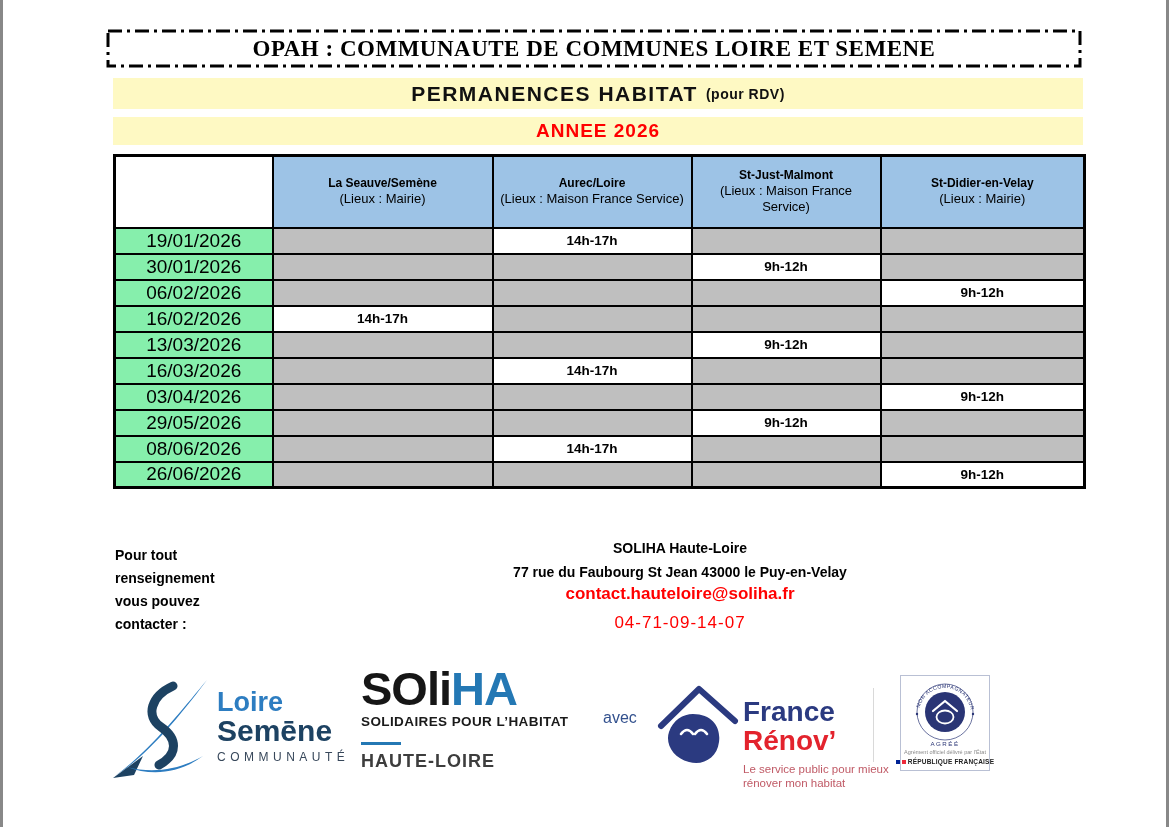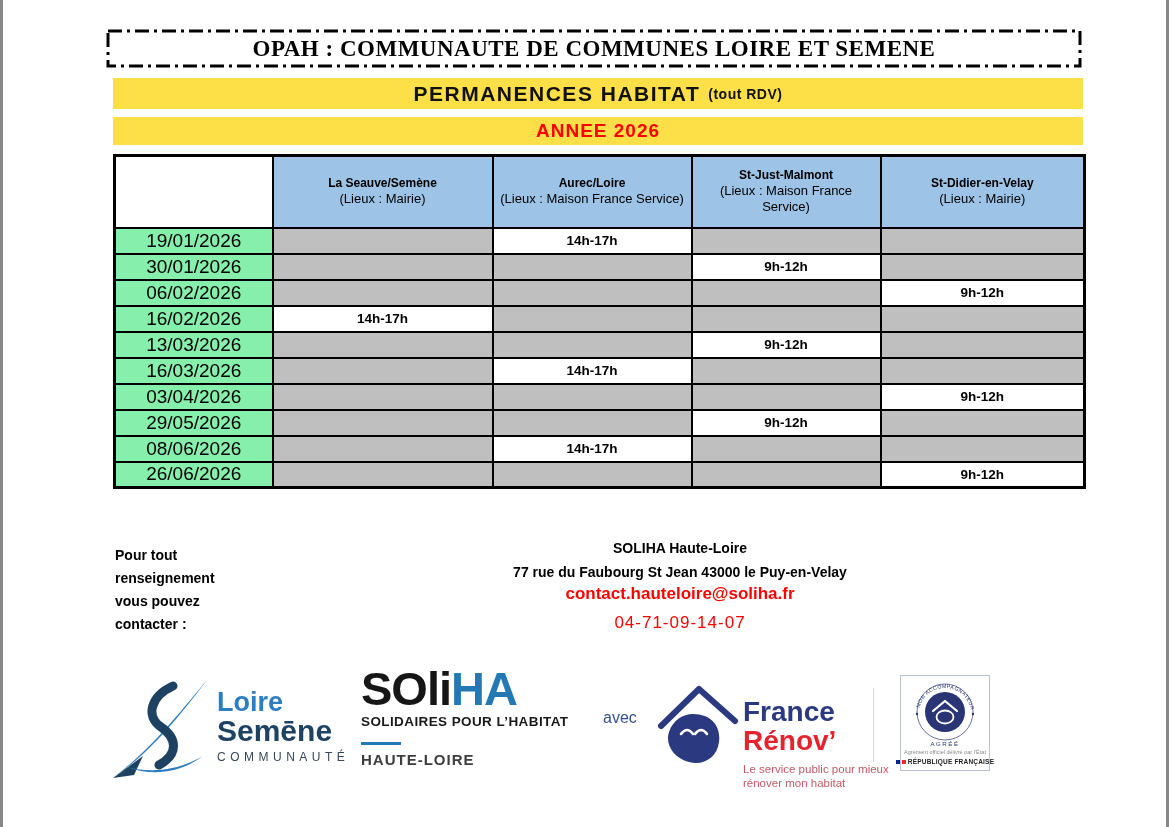--- a/index.html
+++ b/index.html
@@ -6,21 +6,21 @@
   body { background:#888; font-family:"Liberation Sans", sans-serif; }
   .page { position:relative; width:1163px; height:827px; background:#ffffff; margin:0 auto; overflow:hidden; }
 
   
   .title-box { position:absolute; left:103px; top:29px; width:976px; height:39px; }
   .title-box svg.border { position:absolute; left:0; top:0; }
   .title-text { position:absolute; left:0; top:0; width:100%; height:100%; display:flex; align-items:center; justify-content:center;
     font-family:"Liberation Serif", serif; font-weight:bold; font-size:23px; color:#000; letter-spacing:.5px; }
 
   
-  .band { position:absolute; left:110px; width:970px; background:#fde047; display:flex; align-items:center; justify-content:center; }
+  .band { position:absolute; left:110px; width:970px; background:#fef9c3; display:flex; align-items:center; justify-content:center; }
   .band-permanences { top:78px; height:31px; font-weight:bold; font-size:21px; letter-spacing:1.5px; color:#111; }
   .band-permanences .suffix { font-size:14px; margin-left:8px; letter-spacing:.5px; }
   .band-year { top:117px; height:28px; font-weight:bold; font-size:19px; color:#ff0000; letter-spacing:1px; }
 
   
   table.schedule { position:absolute; left:110px; top:154px; width:970px; border-collapse:collapse; border:3px solid #000; table-layout:fixed; }
   table.schedule th, table.schedule td { border:2px solid #000; text-align:center; vertical-align:middle; }
   th.corner { background:#fff; }
   th.loc { background:#9dc3e6; height:72px; color:#000; padding:2px 6px; }
   th.loc .loc-title { font-weight:bold; font-size:12px; line-height:1.25; }
@@ -45,21 +45,21 @@
   .loire-line1 { color:#2d7dc1; font-weight:bold; font-size:27px; line-height:28px; }
   .loire-line2 { color:#1d4262; font-weight:bold; font-size:30px; line-height:30px; }
   .loire-line3 { color:#37475a; font-weight:normal; font-size:12px; letter-spacing:4.5px; margin-top:4px; }
 
   .soliha-logo { position:absolute; left:358px; top:666px; }
   .soliha-name { font-weight:bold; font-size:47px; line-height:46px; letter-spacing:-1px; }
   .soliha-name .black { color:#161616; }
   .soliha-name .blue { color:#2478b4; }
   .soliha-tagline { font-weight:bold; font-size:13.5px; color:#1a1a1a; letter-spacing:.4px; margin-top:2px; }
   .soliha-line { width:40px; height:3px; background:#2478b4; margin:13px 0 6px 0; }
-  .soliha-region { font-weight:bold; font-size:15px; color:#3d3d3d; letter-spacing:1px; }
+  .soliha-region { font-weight:bold; font-size:18px; color:#3d3d3d; letter-spacing:1px; }
 
   .avec-label { position:absolute; left:600px; top:709px; color:#33518e; font-size:16px; }
 
   .france-renov { position:absolute; left:652px; top:676px; display:flex; }
   .fr-text { margin-left:2px; margin-top:22px; }
   .fr-line1 { color:#2b3a80; font-weight:bold; font-size:28px; line-height:28px; }
   .fr-line2 { color:#e3232d; font-weight:bold; font-size:28px; line-height:30px; }
   .fr-tagline { color:#c05a66; font-size:11.5px; line-height:14px; margin-top:6px; }
 
   .logo-divider { position:absolute; left:870px; top:688px; width:1px; height:74px; background:#d9d9d9; }
@@ -80,21 +80,21 @@
 
   <div class="title-box">
     <svg class="border" width="976" height="39">
       <rect x="2" y="2" width="972" height="35" fill="none" stroke="#000" stroke-width="3" stroke-dasharray="14 5 3 5"></rect>
     </svg>
     <div class="title-text">OPAH : COMMUNAUTE DE COMMUNES LOIRE ET SEMENE</div>
   </div>
 
   <div class="band band-permanences">
     <span>PERMANENCES HABITAT</span>
-    <span class="suffix">(tout RDV)</span>
+    <span class="suffix">(pour RDV)</span>
   </div>
   <div class="band band-year">ANNEE 2026</div>
 
   <table class="schedule">
     <colgroup>
       <col style="width:158px">
         <col style="width:220px">
         <col style="width:199px">
         <col style="width:189px">
         <col style="width:204px">

